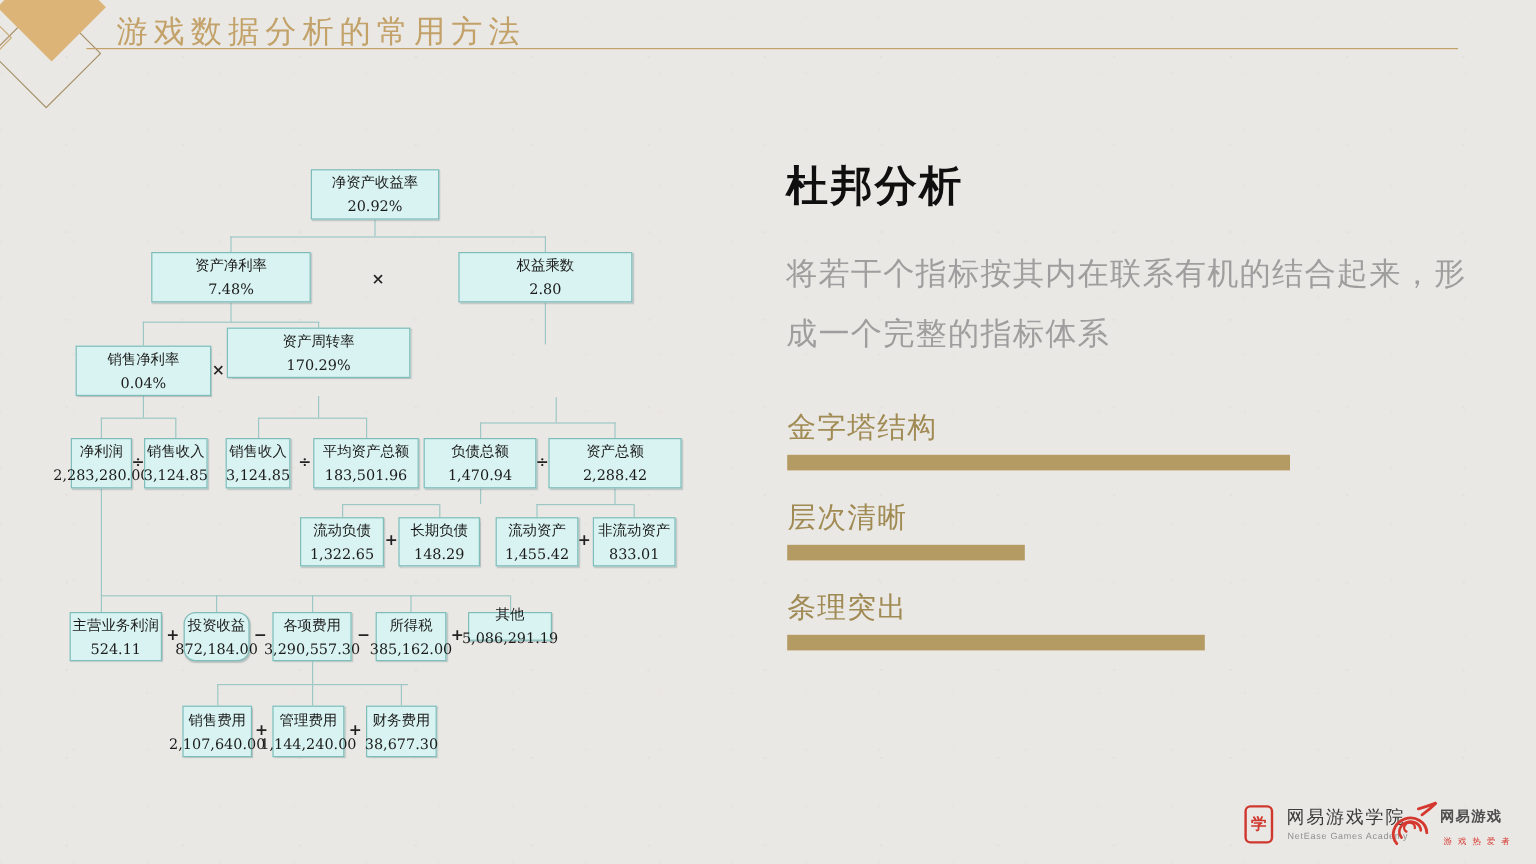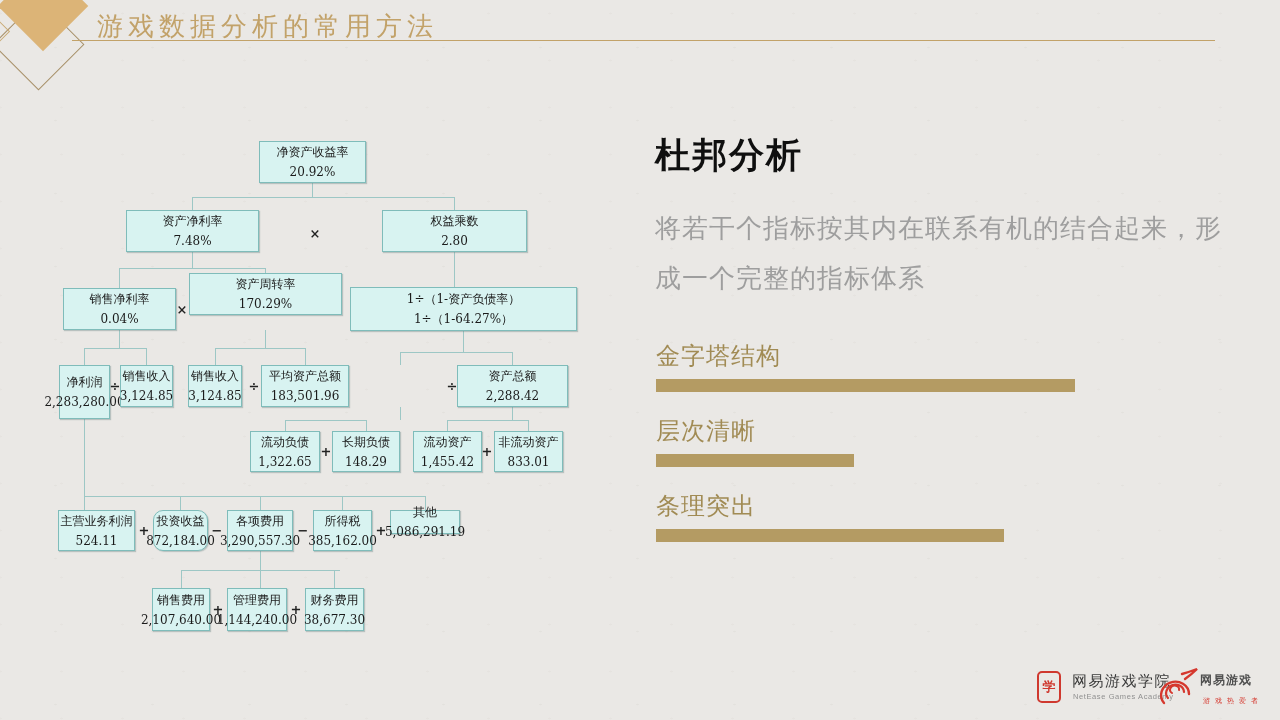--- a/index.html
+++ b/index.html
@@ -112,39 +112,39 @@
         <div class="tvalue">2.80</div>
       </div>
       <div class="tbox" style="left: 63px; top: 288px; width: 113px; height: 42px;">
         <div class="tlabel">销售净利率</div>
         <div class="tvalue">0.04%</div>
       </div>
       <div class="tbox" style="left: 189px; top: 273px; width: 153px; height: 42px;">
         <div class="tlabel">资产周转率</div>
         <div class="tvalue">170.29%</div>
       </div>
-      <div class="tbox" style="left: 350px; top: 287px; width: 227px; height: 44px;">
-        <div class="tlabel">1÷（1-资产负债率）</div>
-        <div class="tvalue">1÷（1-64.27%）</div>
-      </div>
-      <div class="tbox" style="left: 59px; top: 365px; width: 51px; height: 54px;">
+      <div class="tbox" style="left: 59px; top: 365px; width: 51px; height: 42px;">
         <div class="tlabel">净利润</div>
         <div class="tvalue">2,283,280.00</div>
       </div>
       <div class="tbox" style="left: 120px; top: 365px; width: 53px; height: 42px;">
         <div class="tlabel">销售收入</div>
         <div class="tvalue">3,124.85</div>
       </div>
       <div class="tbox" style="left: 188px; top: 365px; width: 54px; height: 42px;">
         <div class="tlabel">销售收入</div>
         <div class="tvalue">3,124.85</div>
       </div>
       <div class="tbox" style="left: 261px; top: 365px; width: 88px; height: 42px;">
         <div class="tlabel">平均资产总额</div>
         <div class="tvalue">183,501.96</div>
+      </div>
+      <div class="tbox" style="left: 353px; top: 365px; width: 94px; height: 42px;">
+        <div class="tlabel">负债总额</div>
+        <div class="tvalue">1,470.94</div>
       </div>
       <div class="tbox" style="left: 457px; top: 365px; width: 111px; height: 42px;">
         <div class="tlabel">资产总额</div>
         <div class="tvalue">2,288.42</div>
       </div>
       <div class="tbox" style="left: 250px; top: 431px; width: 70px; height: 41px;">
         <div class="tlabel">流动负债</div>
         <div class="tvalue">1,322.65</div>
       </div>
       <div class="tbox" style="left: 332px; top: 431px; width: 68px; height: 41px;">

